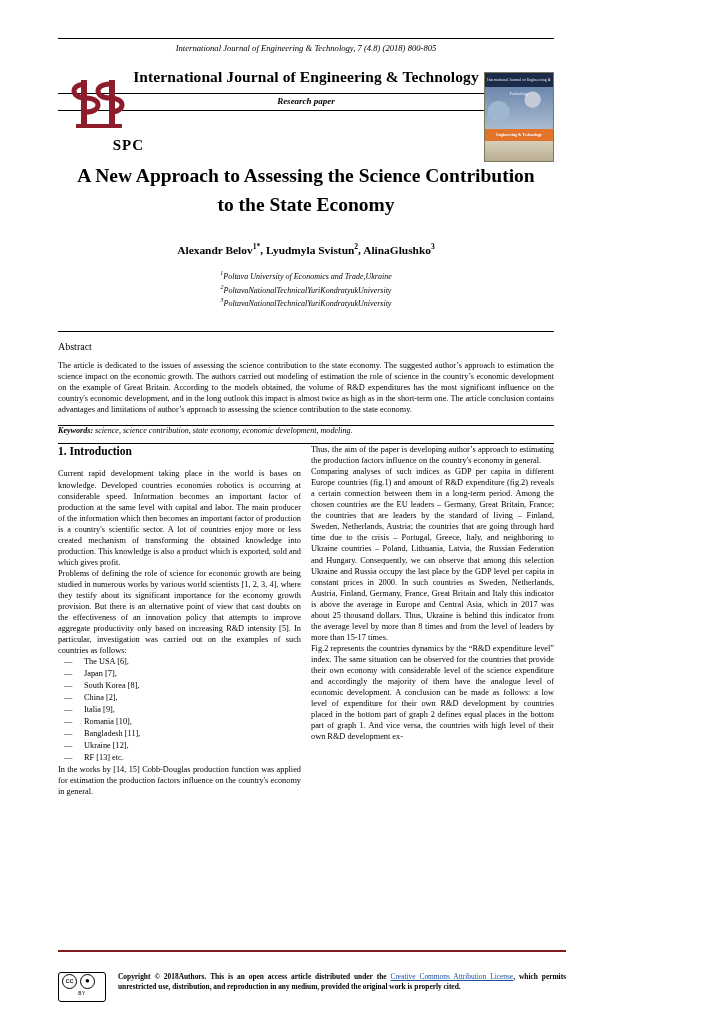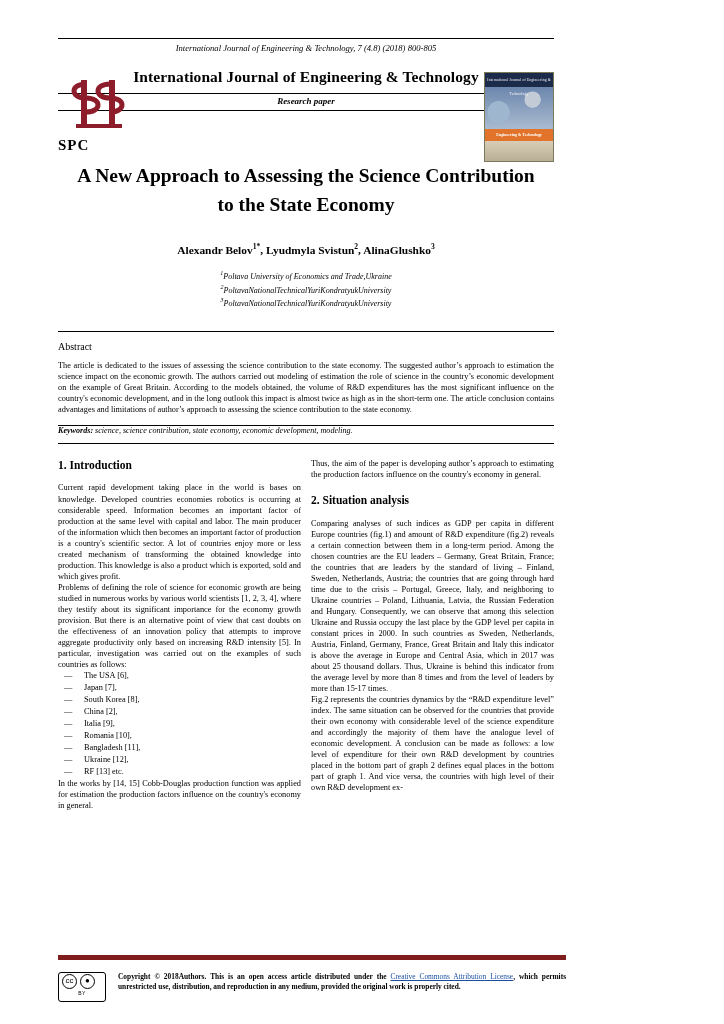--- a/index.html
+++ b/index.html
@@ -62,21 +62,21 @@
     border-top: 1px solid #000;
     margin-top: 2px;
   }
   
   .spc-logo {
     position: absolute;
     left: 0;
     top: 6px;
     width: 86px;
     height: 86px;
-    text-align: left;
+    text-align: right;
   }
   .spc-logo svg { display: block; margin: 0 auto; }
   .spc-text {
     font-family: "Liberation Serif", serif;
     font-weight: bold;
     font-size: 15px;
     letter-spacing: 1px;
     margin-top: 1px;
   }
   
@@ -174,21 +174,20 @@
   .keywords b { font-style: italic; }
   .rule-after-kw {
     border-top: 1px solid #000;
     margin-top: 8px;
   }
 
   
   .columns {
     display: flex;
     gap: 10px;
-    margin-top: 14px;
   }
   .col {
     width: 293px;
     font-size: 8.3px;
     line-height: 1.33;
     text-align: justify;
   }
   .sec-head {
     font-size: 11.5px;
     font-weight: bold;
@@ -210,22 +209,22 @@
     position: absolute;
     left: -20px;
   }
 
   
   .footer {
     position: absolute;
     left: 58px;
     right: 46px;
     bottom: 22px;
-    border-top: 5px solid #7f1d1d;
-    padding-top: 12px;
+    border-top: 2px solid #7f1d1d;
+    padding-top: 20px;
     display: flex;
     align-items: flex-start;
     gap: 12px;
   }
   .cc-badge {
     width: 46px;
     height: 28px;
     border: 1px solid #000;
     border-radius: 3px;
     flex: 0 0 auto;
@@ -334,21 +333,20 @@
         <li><span class="dash">—</span><span>Romania [10],</span></li>
         <li><span class="dash">—</span><span>Bangladesh [11],</span></li>
         <li><span class="dash">—</span><span>Ukraine [12],</span></li>
         <li><span class="dash">—</span><span>RF [13] etc.</span></li>
       </ul>
       <p>In the works by [14, 15] Cobb-Douglas production function was applied for estimation the production factors influence on the country's economy in general.</p>
     </div>
 
     <div class="col">
       <p>Thus, the aim of the paper is developing author’s approach to estimating the production factors influence on the country's economy in general.</p>
-      <div class="sec-head second">2.  Situation analysis</div>
       <p>Comparing analyses of such indices as GDP per capita in different Europe countries (fig.1) and amount of R&amp;D expenditure (fig.2) reveals a certain connection between them in a long-term period. Among the chosen countries are the EU leaders – Germany, Great Britain, France; the countries that are leaders by the standard of living – Finland, Sweden, Netherlands, Austria; the countries that are going through hard time due to the crisis – Portugal, Greece, Italy, and neighboring to Ukraine countries – Poland, Lithuania, Latvia, the Russian Federation and Hungary. Consequently, we can observe that among this selection Ukraine and Russia occupy the last place by the GDP level per capita in constant prices in 2000. In such countries as Sweden, Netherlands, Austria, Finland, Germany, France, Great Britain and Italy this indicator is above the average in Europe and Central Asia, which in 2017 was about 25 thousand dollars. Thus, Ukraine is behind this indicator from the average level by more than 8 times and from the level of leaders by more than 15-17 times.</p>
       <p>Fig.2 represents the countries dynamics by the “R&amp;D expenditure level” index. The same situation can be observed for the countries that provide their own economy with considerable level of the science expenditure and accordingly the majority of them have the analogue level of economic development. A conclusion can be made as follows: a low level of expenditure for their own R&amp;D development by countries placed in the bottom part of graph 2 defines equal places in the bottom part of graph 1. And vice versa, the countries with high level of their own R&amp;D development ex-</p>
     </div>
   </div>
 
   <div class="footer">
     <div class="cc-badge">
       <div class="cc-top">
         <span class="circ">cc</span>
         <span class="circ">●</span>

